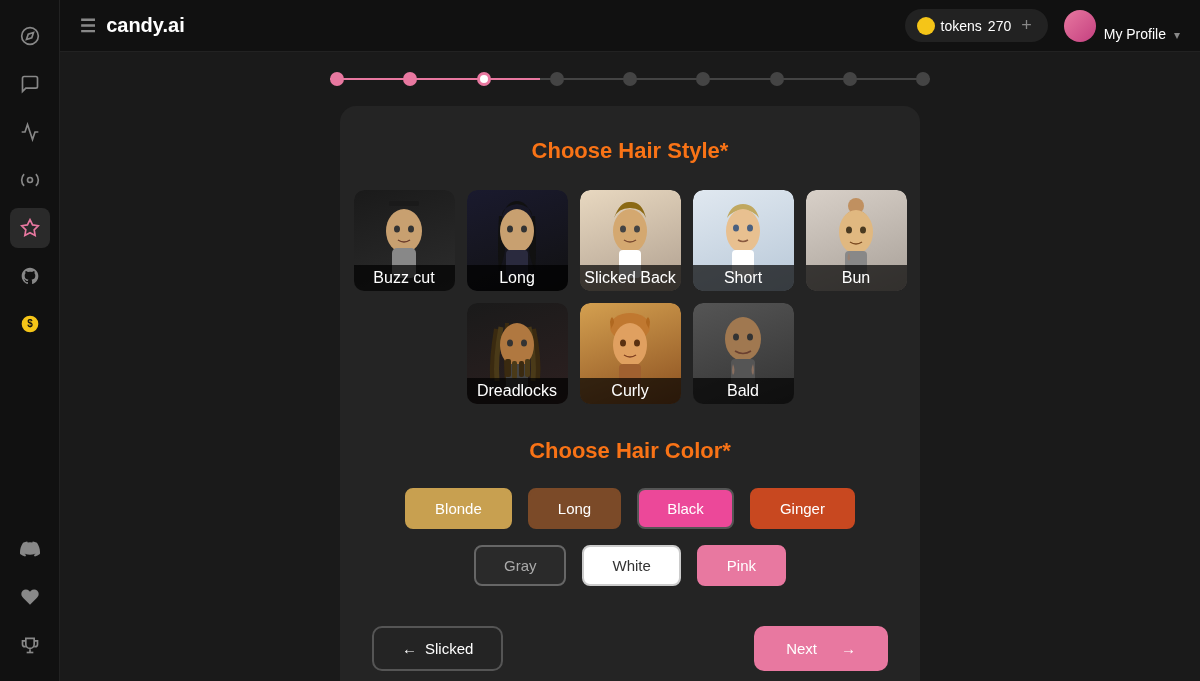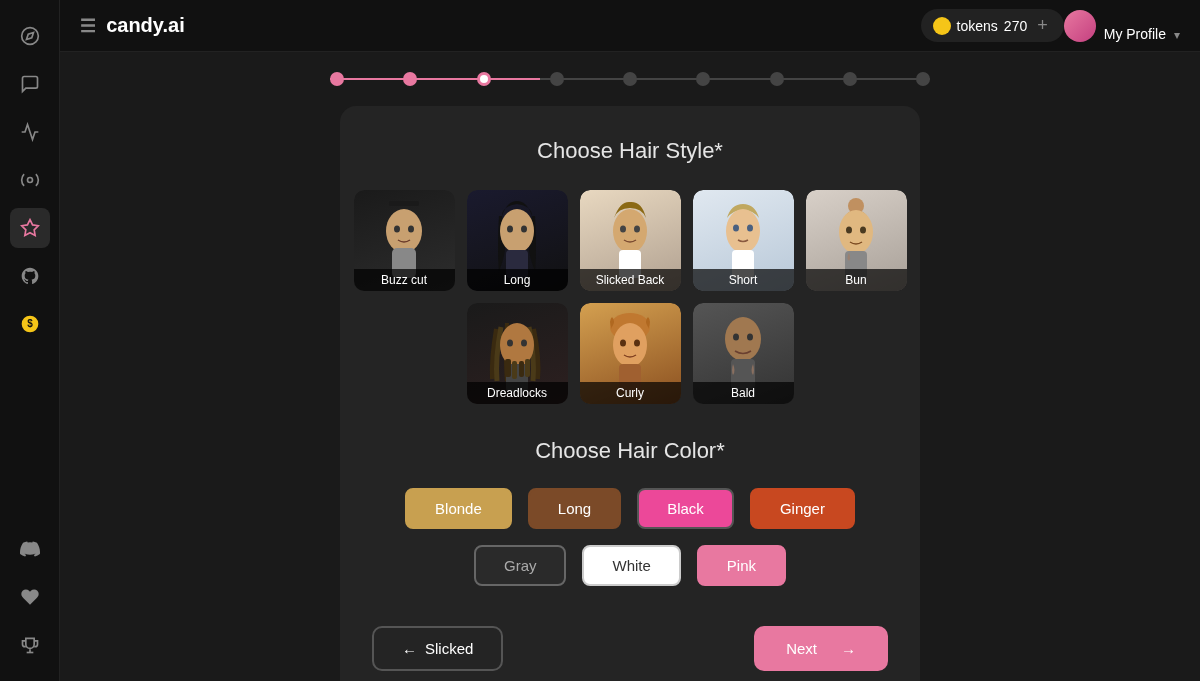--- a/index.html
+++ b/index.html
@@ -66,20 +66,21 @@
     }
     .topbar-logo .menu-icon {
       font-size: 18px;
       color: #888;
       cursor: pointer;
     }
     .topbar-right {
       margin-left: auto;
       display: flex;
       align-items: center;
+      gap: 16px;
     }
     .tokens-badge {
       display: flex;
       align-items: center;
       gap: 6px;
       background: #222;
       border-radius: 20px;
       padding: 6px 12px;
       font-size: 14px;
     }
@@ -188,23 +189,23 @@
       border-radius: 16px;
       padding: 32px;
       max-width: 580px;
       margin: 0 auto;
     }
 
     
     .section-title {
       text-align: center;
       font-size: 22px;
-      font-weight: 400;
+      font-weight: 700;
       margin-bottom: 24px;
-      color: #e5e5e5;
+      color: #f97316;
     }
 
     
     .hair-style-grid {
       display: flex;
       flex-direction: column;
       gap: 8px;
       margin-bottom: 32px;
     }
     .hair-style-row {
@@ -231,21 +232,21 @@
       align-items: center;
       justify-content: center;
     }
     .hair-style-label {
       position: absolute;
       bottom: 0;
       left: 0;
       right: 0;
       background: rgba(0,0,0,0.7);
       text-align: center;
-      font-size: 12px;
+      font-size: 16px;
       padding: 4px 0;
       color: #fff;
     }
 
     
     .person-buzz { background: linear-gradient(180deg, #2a2a2a 0%, #1a1a1a 100%); }
 
     
     .hair-color-section { margin-top: 8px; }
     .hair-color-buttons {

